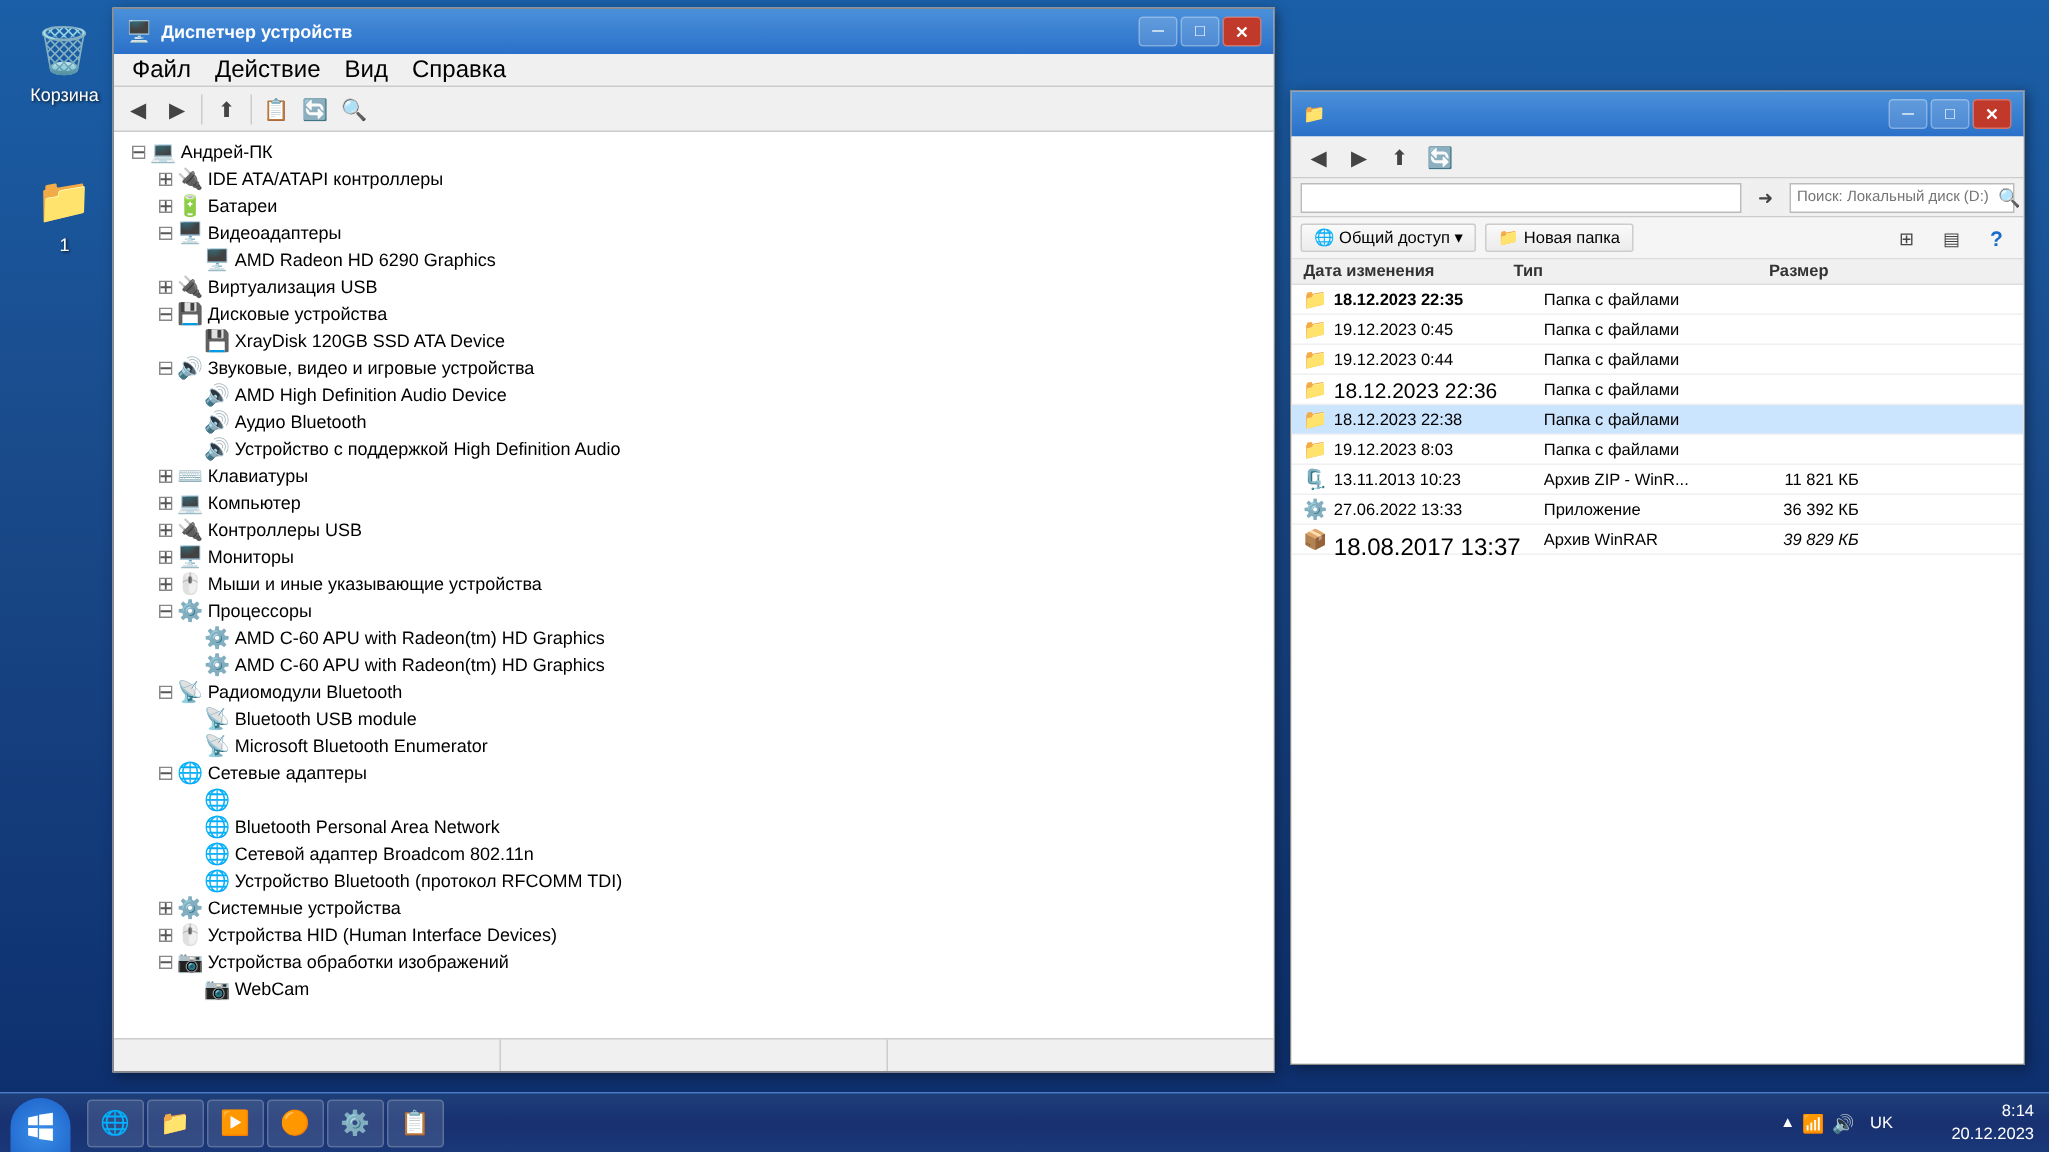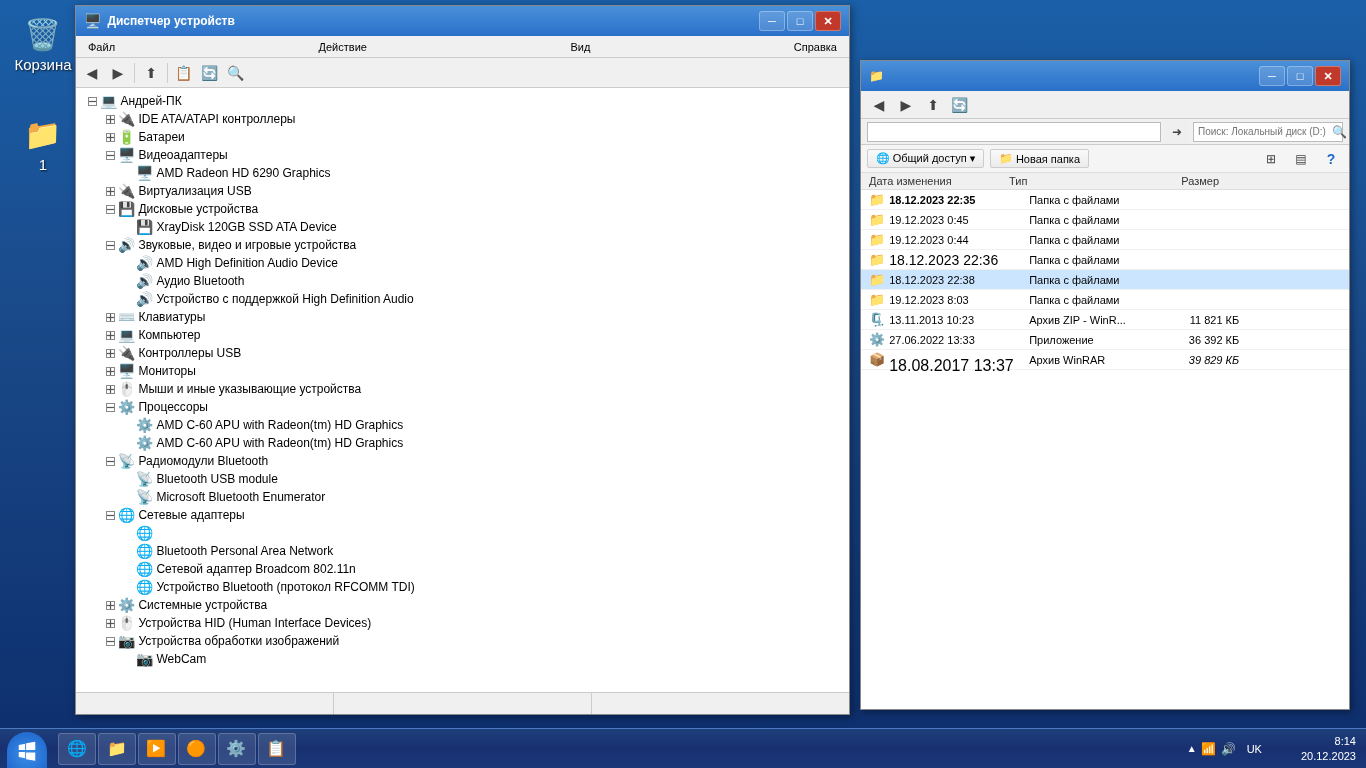--- a/index.html
+++ b/index.html
@@ -26,21 +26,21 @@
     .desktop-icon .icon-img {
       width: 40px;
       height: 40px;
       display: flex;
       align-items: center;
       justify-content: center;
       font-size: 30px;
     }
     .desktop-icon .icon-label {
       color: white;
-      font-size: 15px;
+      font-size: 12px;
       text-align: center;
       text-shadow: 1px 1px 2px rgba(0,0,0,0.8);
       margin-top: 2px;
     }
 
     
     .taskbar {
       position: absolute;
       bottom: 0;
       left: 0;
@@ -149,22 +149,21 @@
     }
     .win-btn.close { background: #c0392b; }
 
     .win-menubar {
       height: 22px;
       background: #f0f0f0;
       display: flex;
       align-items: center;
       padding: 0 4px;
       border-bottom: 1px solid #ccc;
-      font-size: 11px;
-      justify-content: space-between;
+      font-size: 16px;
     }
     .menu-item {
       padding: 2px 8px;
       cursor: pointer;
       border-radius: 2px;
     }
 
     .win-toolbar {
       height: 30px;
       background: #f0f0f0;
@@ -341,21 +340,21 @@
       overflow-y: auto;
     }
 
     .file-table-header {
       display: flex;
       padding: 2px 8px;
       background: #f0f0f0;
       border-bottom: 1px solid #ddd;
       font-size: 11px;
       color: #333;
-      font-weight: 400;
+      font-weight: 700;
     }
     .col-date { width: 140px; }
     .col-type { width: 120px; }
     .col-size { width: 90px; text-align: right; }
 
     .file-row {
       display: flex;
       align-items: center;
       padding: 2px 8px;
       height: 20px;

